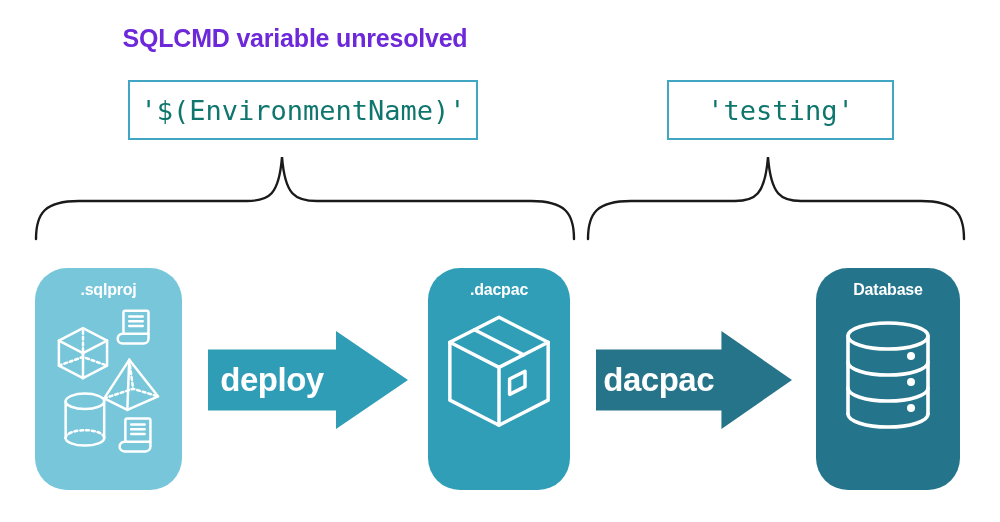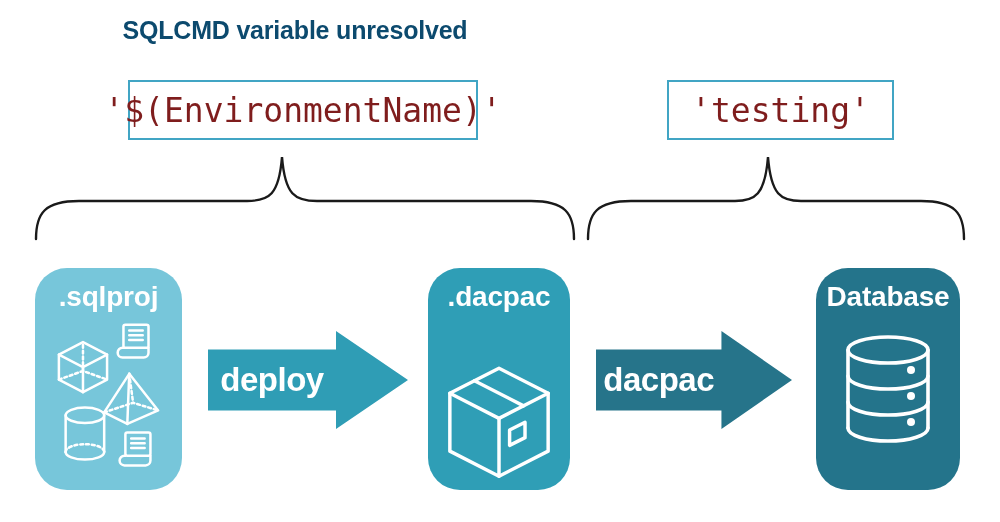--- a/index.html
+++ b/index.html
@@ -1,47 +1,47 @@
 <!DOCTYPE html>
 <html><head>
 <meta charset="utf-8">
 <style>
   html,body{margin:0;padding:0;background:#ffffff;}
   #canvas{
     position:relative;width:1000px;height:522px;background:#ffffff;overflow:hidden;
     font-family:"Liberation Sans", sans-serif;
   }
   .heading{
-    position:absolute;top:16px;font-size:25px;font-weight:700;color:#0c4a6e;
+    position:absolute;top:24px;font-size:25px;font-weight:700;color:#6d28d9;
     text-align:center;letter-spacing:-0.2px;
   }
   .heading.left{left:95px;width:400px;}
   .heading.right{left:600px;width:330px;}
   .codebox{
     position:absolute;top:80px;height:60px;background:#ffffff;border:2px solid #41a5c4;
     display:flex;align-items:center;justify-content:center;box-sizing:border-box;
   }
   .codebox.left{left:128px;width:350px;}
   .codebox.right{left:667px;width:227px;}
   .code{
-    font-family:"DejaVu Sans Mono", monospace;font-size:33px;color:#7f1d1d;white-space:pre;
+    font-family:"DejaVu Sans Mono", monospace;font-size:27px;color:#0f766e;white-space:pre;
   }
   .brace{position:absolute;}
   .brace path{fill:none;stroke:#1a1a1a;stroke-width:2.4;stroke-linecap:round;}
   .brace.left{left:33px;top:151px;}
   .brace.right{left:585px;top:151px;}
   .stage{
     position:absolute;top:268px;height:222px;border-radius:32px;box-sizing:border-box;
     display:flex;flex-direction:column;align-items:center;
   }
   .stage-title{
-    margin-top:13px;font-size:28px;font-weight:700;color:#ffffff;letter-spacing:-0.2px;
+    margin-top:13px;font-size:16px;font-weight:700;color:#ffffff;letter-spacing:-0.2px;
   }
   .stage-sqlproj{left:35px;width:147px;background:#77c6da;}
-  .stage-dacpac{left:428px;width:142px;background:#2f9eb6;justify-content:space-between;}
+  .stage-dacpac{left:428px;width:142px;background:#2f9eb6;}
   .stage-database{left:816px;width:144px;background:#24748b;align-items:center;}
   .stage svg{display:block;}
   .icon-stroke{fill:none;stroke:#ffffff;stroke-width:2.6;stroke-linejoin:round;stroke-linecap:round;}
   .icon-stroke-bold{fill:none;stroke:#ffffff;stroke-width:3.6;stroke-linejoin:round;stroke-linecap:round;}
   .dash{stroke-dasharray:3 3;}
   .arrow{position:absolute;top:331px;height:98px;}
   .arrow-shape{
     position:absolute;left:0;top:0;width:100%;height:100%;
     clip-path:polygon(0 19%, 64% 19%, 64% 0, 100% 50%, 64% 100%, 64% 81%, 0 81%);
   }

